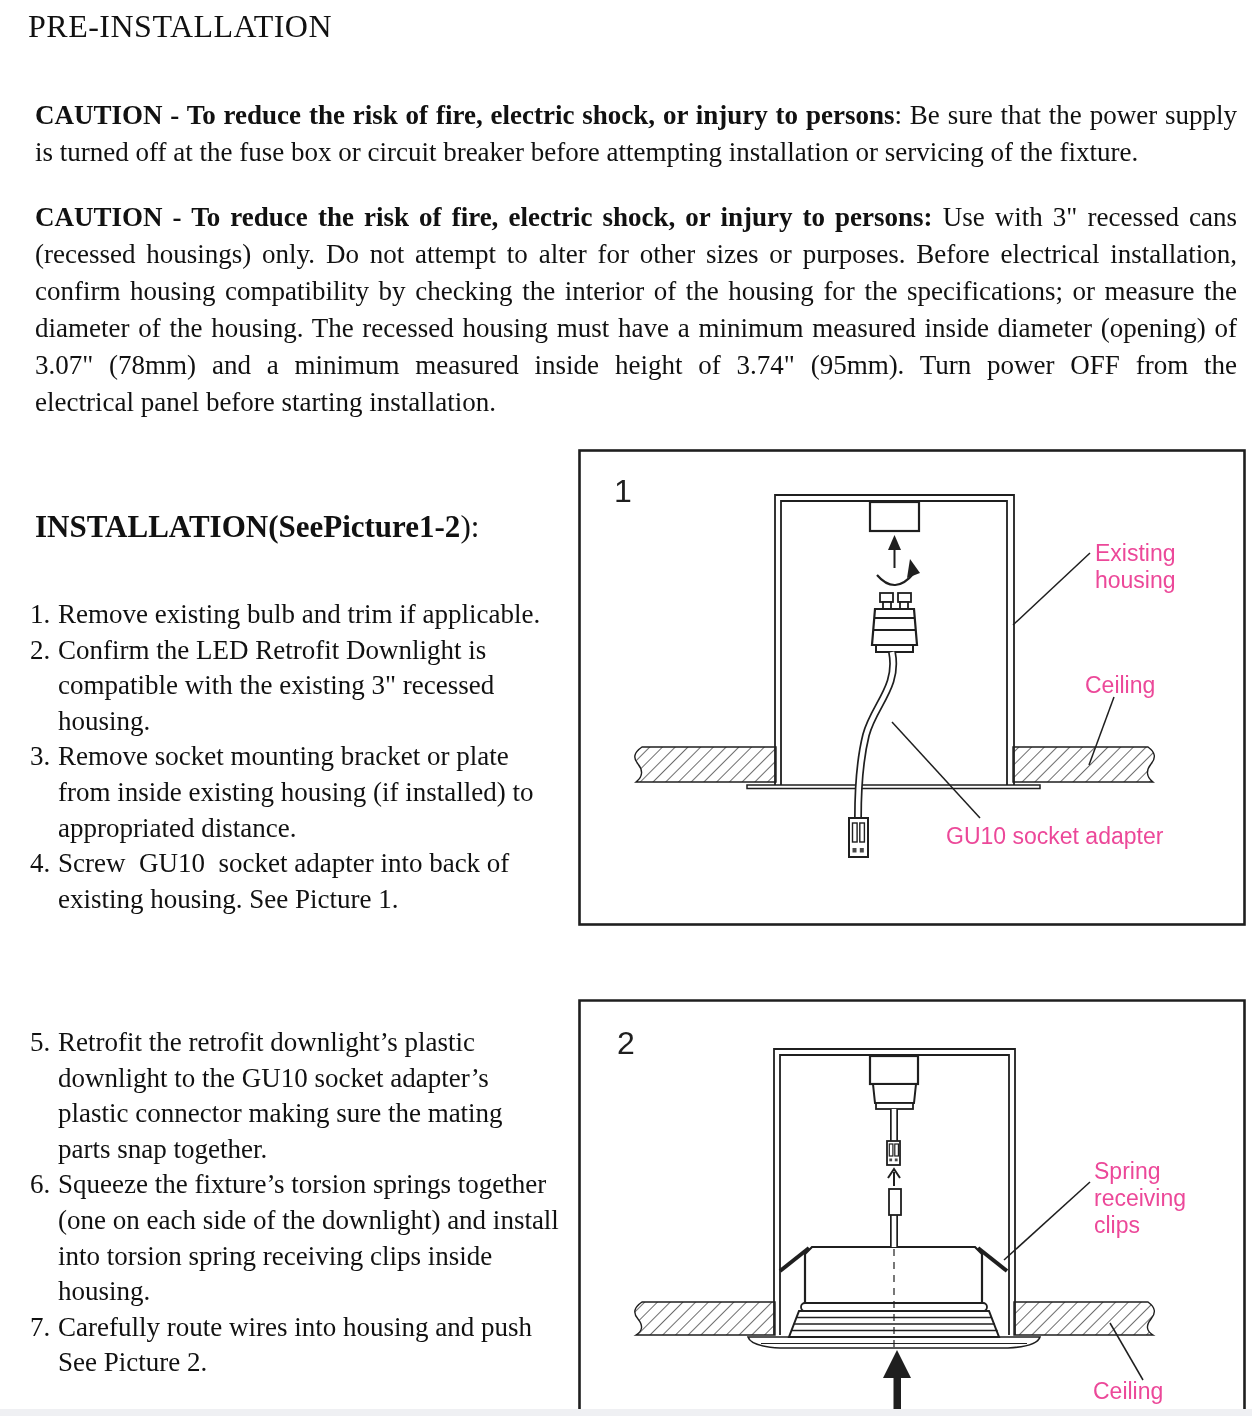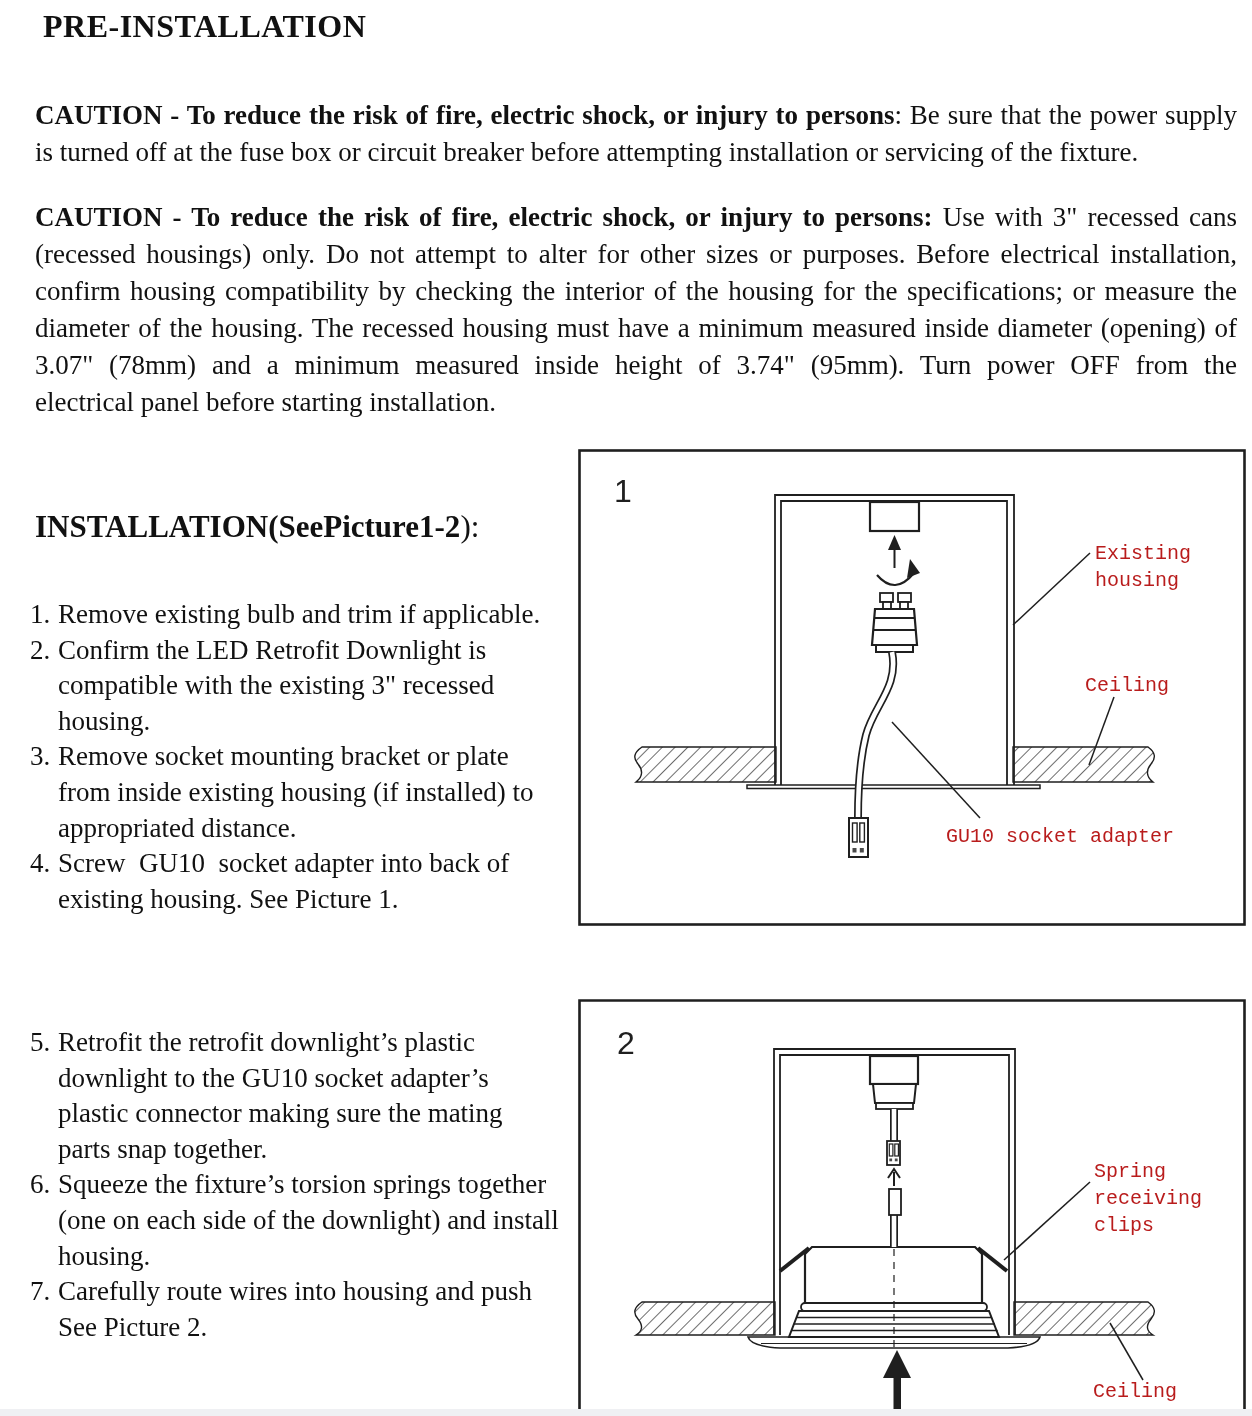--- a/index.html
+++ b/index.html
@@ -1,40 +1,40 @@
 <!DOCTYPE html>
 <html><head>
 <meta charset="utf-8">
 <style>
   html,body { margin:0; padding:0; background:#ffffff; }
   .page {
     position:relative; width:1252px; height:1416px; background:#ffffff;
     font-family:"Liberation Serif", serif; color:#111; overflow:hidden;
   }
   .abs { position:absolute; }
-  .title { left:43px; top:8px; font-size:32px; font-weight:700; letter-spacing:0.5px; }
+  .title { left:28px; top:8px; font-size:32px; font-weight:400; letter-spacing:0.5px; }
   .para { left:35px; width:1202px; font-size:27px; line-height:37px; }
   .para1 { top:97px; }
   .para2 { top:199px; }
   .jline { text-align:justify; text-align-last:justify; }
   .b { font-weight:700;font-family:Liberation Serif, serif; }
   .heading { left:35px; top:509px; font-size:31px; }
   .steps { left:30px; font-size:27px; }
   .steps1 { top:597px; }
   .steps2 { top:1025px; }
   .step { position:relative; padding-left:28px; }
   .step .num { position:absolute; left:0; top:0; line-height:35.6px; }
   .step .line { line-height:35.6px; white-space:pre; }
   .fig { overflow:hidden; }
   .fig1 { left:578px; top:449px; width:668px; height:477px; }
   .fig2 { left:578px; top:999px; width:668px; height:417px; }
   .fig svg { position:absolute; left:0; top:0; }
   .figlabel {
-    position:absolute; font-family:Liberation Mono, monospace;
-    font-size:20px; color:#b91c1c; line-height:27px; white-space:nowrap;
+    position:absolute; font-family:Liberation Sans, sans-serif;
+    font-size:23px; color:#ec4899; line-height:27px; white-space:nowrap;
   }
   .fignum { position:absolute; font-family:"Liberation Sans", sans-serif; font-size:32px; color:#1f1f1f; }
   .fig1 .fignum { left:36px; top:24px; }
   .fig2 .fignum { left:39px; top:26px; }
   .lbl-existing { left:517px; top:91px; }
   .lbl-ceiling1 { left:507px; top:223px; }
   .lbl-gu10 { left:328px; top:374px;margin-left:40px; }
   .lbl-spring { left:516px; top:159px; }
   .lbl-ceiling2 { left:515px; top:379px; }
   .bottom-edge { left:0; top:1409px; width:1252px; height:7px; background:#eff0f3; }
@@ -91,20 +91,21 @@
       <span class="num">5.</span>
       <div class="line">Retrofit the retrofit downlight’s plastic</div>
       <div class="line">downlight to the GU10 socket adapter’s</div>
       <div class="line">plastic connector making sure the mating</div>
       <div class="line">parts snap together.</div>
     </div>
     <div class="step">
       <span class="num">6.</span>
       <div class="line">Squeeze the fixture’s torsion springs together</div>
       <div class="line">(one on each side of the downlight) and install</div>
+      <div class="line">into torsion spring receiving clips inside</div>
       <div class="line">housing.</div>
     </div>
     <div class="step">
       <span class="num">7.</span>
       <div class="line">Carefully route wires into housing and push</div>
       <div class="line">See Picture 2.</div>
     </div>
   </div>
 
   <div class="abs fig fig1">

